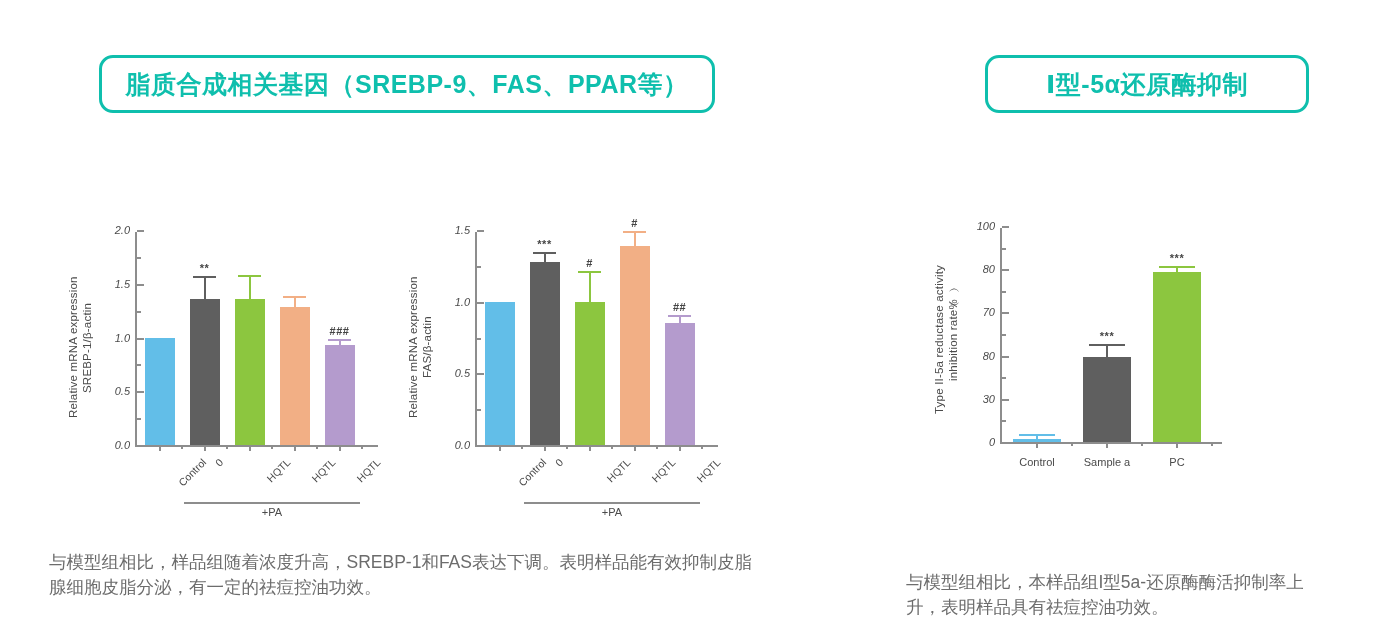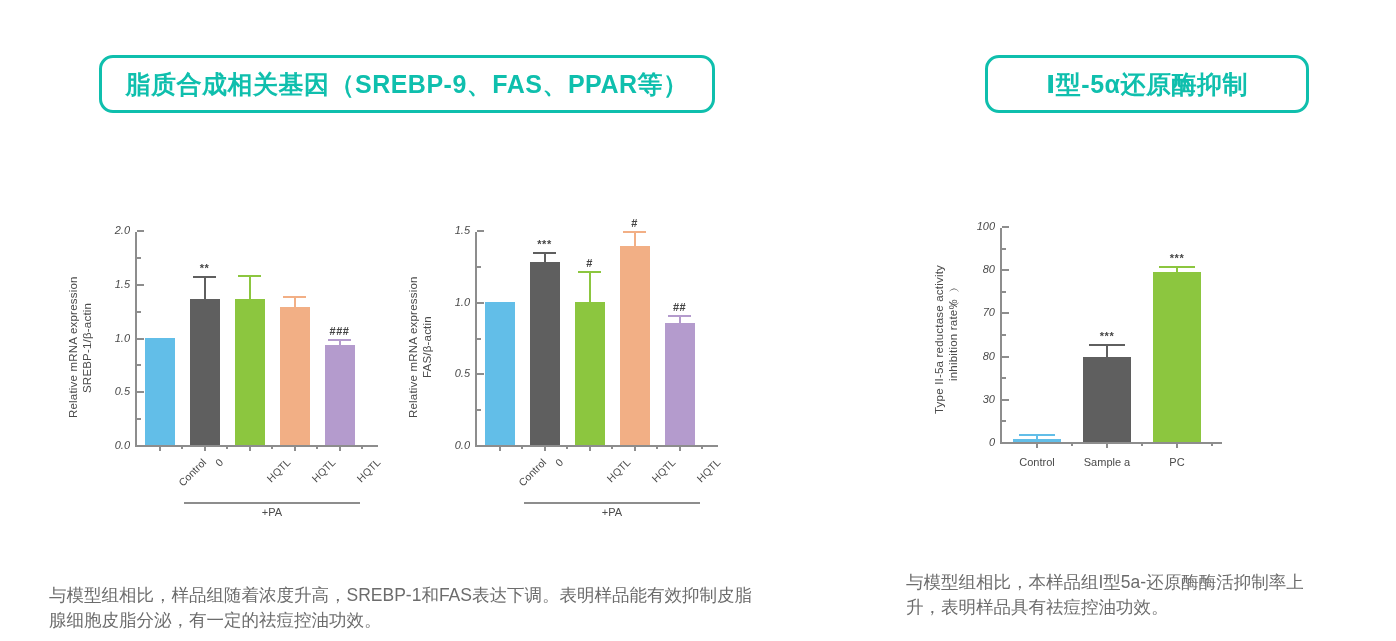--- a/index.html
+++ b/index.html
@@ -137,21 +137,21 @@
   }
 
   
   .caption {
     position: absolute;
     color: #6c6c6c;
     font-size: 17.5px;
     line-height: 1.45;
     font-family: "Liberation Sans", "DejaVu Sans", sans-serif;
   }
-  #caption-left  { left: 49px;  top: 583px; width: 720px; }
+  #caption-left  { left: 49px;  top: 550px; width: 720px; }
   #caption-right { left: 906px; top: 570px; width: 430px; }
 </style>
 </head>
 <body>
 
 <div class="badge" id="badge-left">脂质合成相关基因（SREBP-9、FAS、PPAR等）</div>
 
 <div class="badge" id="badge-right">Ⅰ型-5α还原酶抑制</div>
 
 <div id="charts-root">

